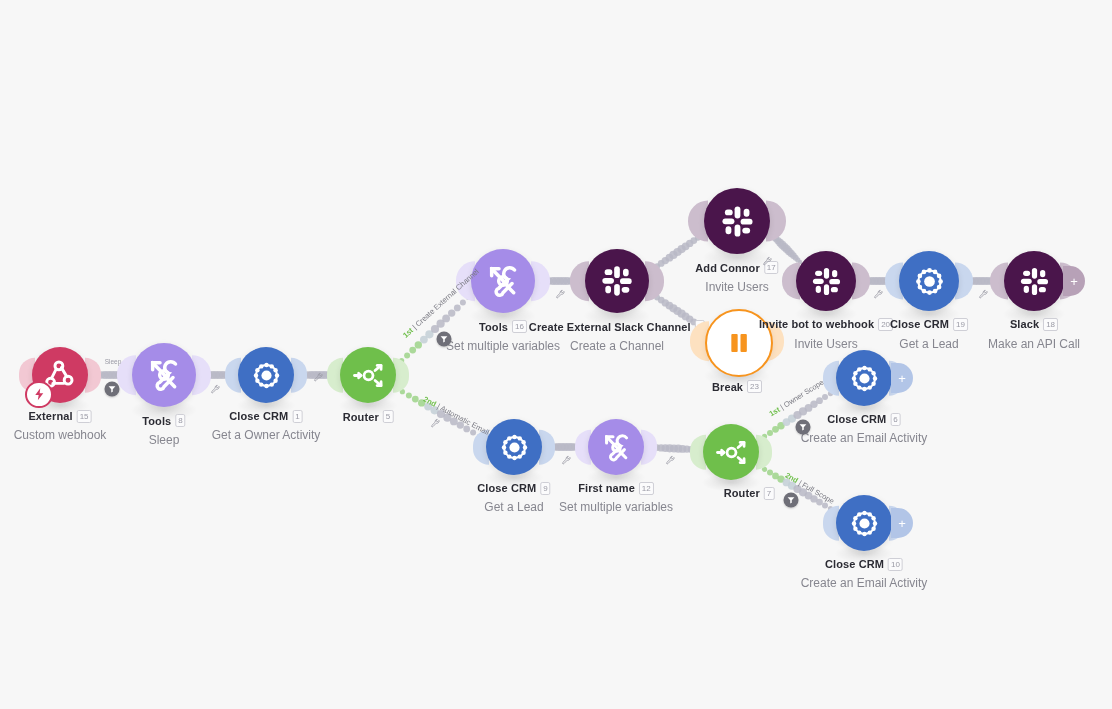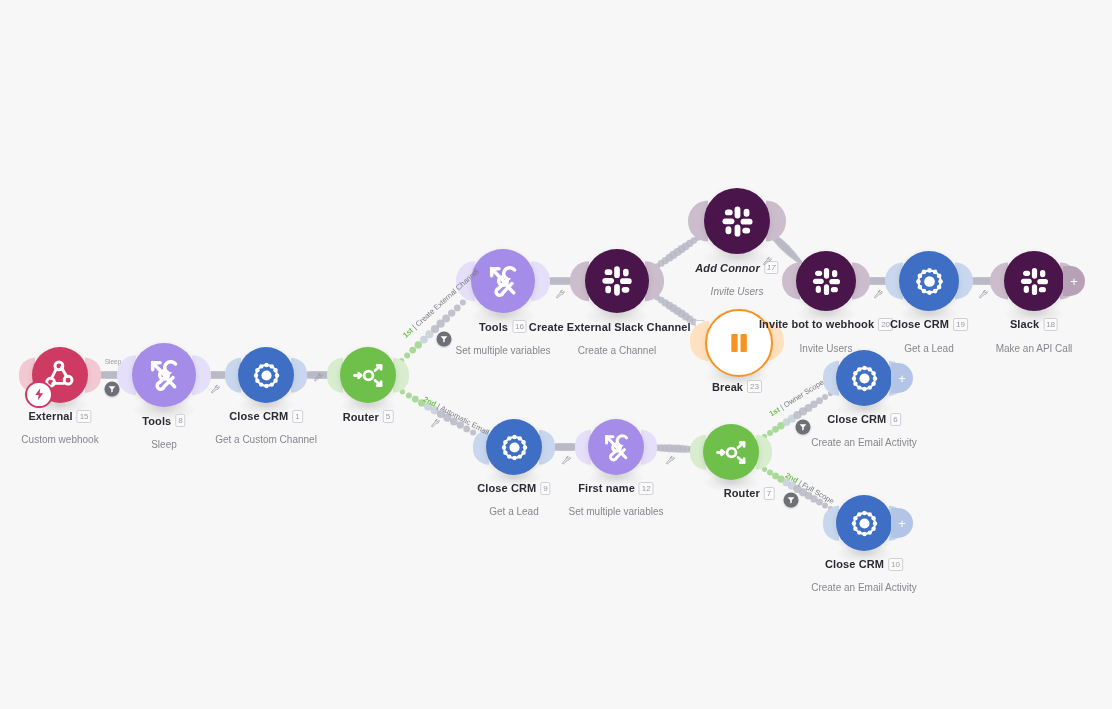--- a/index.html
+++ b/index.html
@@ -38,21 +38,21 @@
     display:inline-block;vertical-align:middle;
   }
   .cap-badge{
     display:inline-block;vertical-align:middle;
     font-size:8px;color:#9a9aa5;
     border:1px solid #cfcfd6;border-radius:2px;
     padding:0 2px;margin-left:4px;line-height:11px;
     background:#fbfbfc;
   }
   .cap-sub{
-    font-size:10px;color:#86868f;margin-top:10px;
+    font-size:12px;color:#86868f;margin-top:4px;
   }
 
   
   .stub{
     position:absolute;top:50%;transform:translateY(-50%);
     overflow:hidden;
   }
   .stub-right{border-radius:0 100px 100px 0;}
   .stub-left{border-radius:100px 0 0 100px;}
 
@@ -390,21 +390,21 @@
               <circle cx="12.249999999999996" cy="26.593266739736606" r="2.205" fill="#ffffff"></circle>
               <circle cx="8.406733260263396" cy="22.750000000000004" r="2.205" fill="#ffffff"></circle>
               <circle cx="7" cy="17.5" r="2.205" fill="#ffffff"></circle>
               <circle cx="8.406733260263394" cy="12.25" r="2.205" fill="#ffffff"></circle>
               <circle cx="12.249999999999996" cy="8.406733260263398" r="2.205" fill="#ffffff"></circle>
       <circle cx="17.5" cy="17.5" r="5.074999999999999" fill="#ffffff"></circle>
     </svg>
           </div>
           <div class="caption" style="top: 59.36px;">
             <div><span class="cap-title">Close CRM</span><span class="cap-badge">1</span></div>
-            <div class="cap-sub">Get a Custom Channel</div>
+            <div class="cap-sub">Get a Owner Activity</div>
           </div>
         </div>
       </div>
       <div class="node" style="left: 368px; top: 375px;">
         <div style="position: relative; width: 56px; height: 56px;">
           <div class="stub stub-left" style="width: 16.8px; height: 34.72px; left: -13.44px; background: rgb(215, 237, 205);"></div>
           <div class="stub stub-right" style="width: 16.8px; height: 34.72px; left: 52.64px; background: rgb(215, 237, 205);"></div>
           <div class="ground" style="width: 58.8px; height: 19.04px; top: 49.28px;"></div>
           <div class="bubble" style="width: 56px; height: 56px; background: rgb(111, 191, 75);">
             <svg width="35" height="35" viewBox="0 0 24 24" aria-hidden="true">
@@ -480,21 +480,21 @@
       <rect x="5.466666666666667" y="17.424999999999997" width="11.958333333333332" height="5.808333333333333" rx="2.9041666666666663" fill="#ffffff"></rect>
               <rect x="23.575" y="17.766666666666666" width="11.958333333333332" height="5.808333333333333" rx="2.9041666666666663" fill="#ffffff"></rect>
       <rect x="17.595833333333335" y="5.466666666666667" width="5.808333333333333" height="11.958333333333332" rx="2.9041666666666663" fill="#ffffff"></rect>
               <rect x="17.595833333333335" y="23.575" width="5.808333333333333" height="11.958333333333332" rx="2.9041666666666663" fill="#ffffff"></rect>
       <rect x="7.8583333333333325" y="8.541666666666666" width="7.8583333333333325" height="5.808333333333333" rx="2.9041666666666663" fill="#ffffff"></rect>
               <rect x="25.283333333333335" y="26.65" width="7.8583333333333325" height="5.808333333333333" rx="2.9041666666666663" fill="#ffffff"></rect>
       <rect x="8.541666666666666" y="25.283333333333335" width="5.808333333333333" height="7.8583333333333325" rx="2.9041666666666663" fill="#ffffff"></rect>
               <rect x="26.65" y="7.8583333333333325" width="5.808333333333333" height="7.8583333333333325" rx="2.9041666666666663" fill="#ffffff"></rect>
     </svg>
           </div>
-          <div class="caption" style="top: 69.96px; font-style: italic;">
+          <div class="caption" style="top: 69.96px;">
             <div><span class="cap-title">Add Connor</span><span class="cap-badge">17</span></div>
             <div class="cap-sub">Invite Users</div>
           </div>
         </div>
       </div>
       <div class="node" style="left: 737px; top: 341px;">
         <div style="position: relative; width: 64px; height: 64px;">
           <div class="stub stub-left" style="width: 19.2px; height: 39.68px; left: -15.36px; background: rgb(253, 225, 192);"></div>
           <div class="stub stub-right" style="width: 19.2px; height: 39.68px; left: 60.16px; background: rgb(253, 225, 192);"></div>
           <div class="ground" style="width: 67.2px; height: 21.76px; top: 56.32px;"></div>

